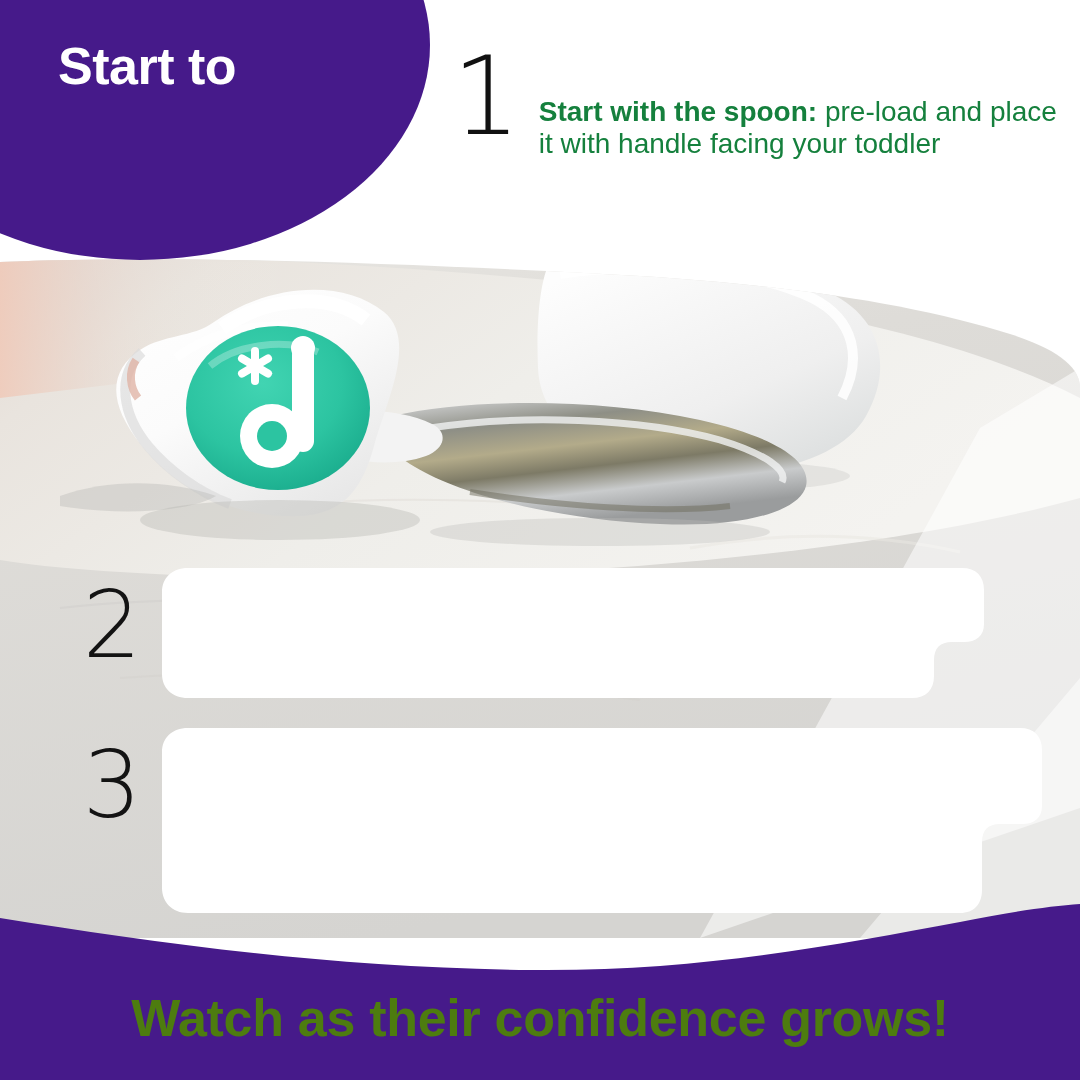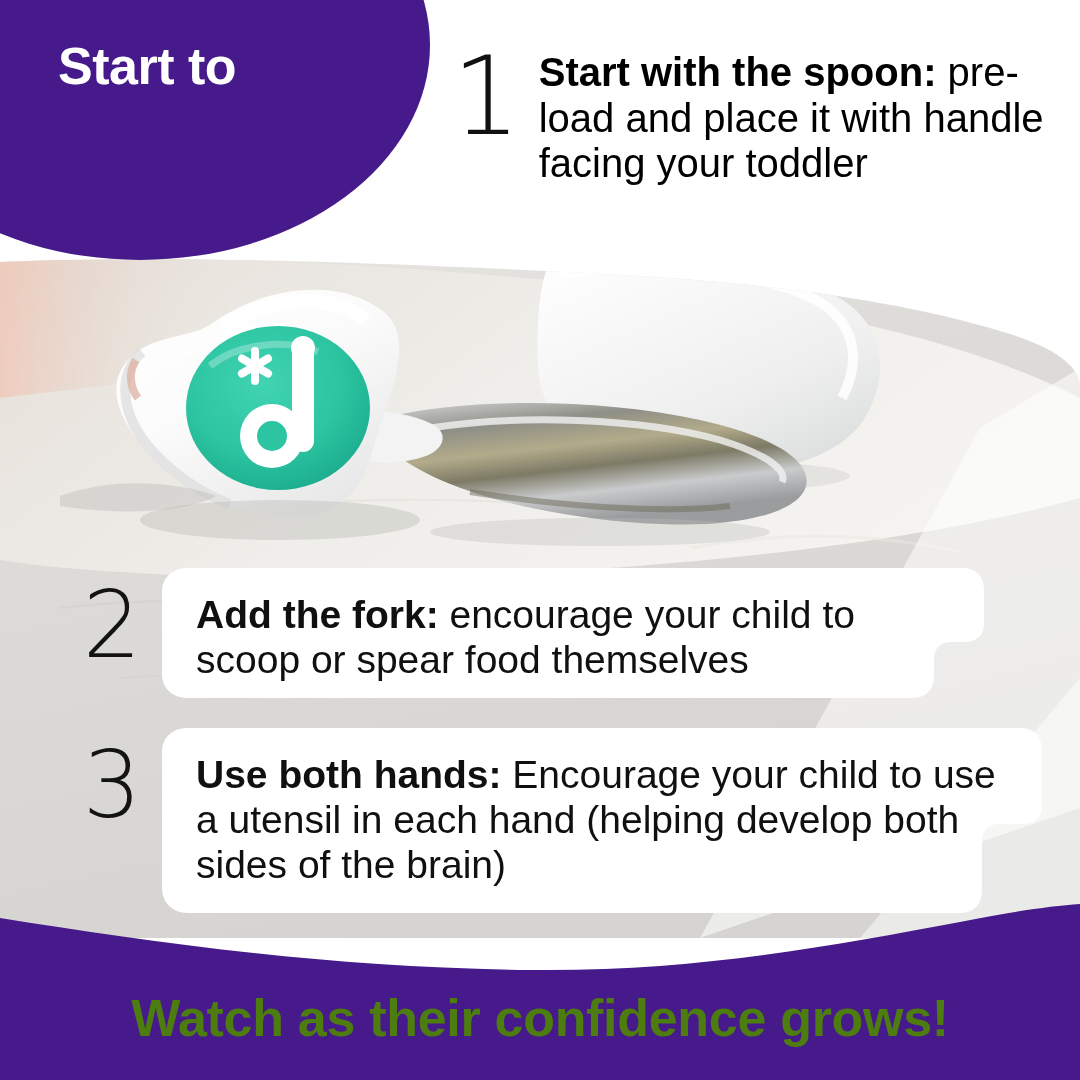--- a/index.html
+++ b/index.html
@@ -64,24 +64,25 @@
   .step1 .num {
     font-size: 108px;
     line-height: 0.98;
     color: #111111;
     font-weight: 300;
     margin-right: 18px;
     margin-top: 2px;
     font-family: "DejaVu Sans", sans-serif;
   }
   .step1 .body {
-    font-size: 40px;
+    font-size: 28px;
     line-height: 1.14;
-    color: #000000;
+    color: #15803d;
     padding-top: 8px;
+    margin-top: 46px;
   }
   .step1 .body b { font-weight: bold; }
 
   
   .step-row {
     position: absolute;
     z-index: 7;
     display: flex;
     align-items: flex-start;
   }
@@ -274,37 +275,31 @@
   </div>
 
   <div class="step-row" id="step2">
     <div class="num">2</div>
     <div class="card-wrap">
       <svg class="card-svg" width="830" height="130" viewBox="0 0 830 130" xmlns="http://www.w3.org/2000/svg" aria-hidden="true">
         <path d="M26,0 L800,0 C814,0 822,8 822,22 L822,56 C822,68 814,74 802,74
                  L790,74 C778,74 772,80 772,92 L772,108 C772,122 764,130 750,130
                  L26,130 C10,130 0,120 0,106 L0,24 C0,10 10,0 26,0 Z" fill="#ffffff"></path>
       </svg>
-      <div class="card-text">
-        <b>Add the fork:</b><span> encourage your child to scoop or spear food themselves</span>
-      </div>
     </div>
   </div>
 
   <div class="step-row" id="step3">
     <div class="num">3</div>
     <div class="card-wrap">
       <svg class="card-svg" width="890" height="185" viewBox="0 0 890 185" xmlns="http://www.w3.org/2000/svg" aria-hidden="true">
         <path d="M26,0 L858,0 C872,0 880,8 880,22 L880,78 C880,90 872,96 860,96
                  L838,96 C826,96 820,102 820,114 L820,162 C820,176 812,185 798,185
                  L26,185 C10,185 0,174 0,160 L0,24 C0,10 10,0 26,0 Z" fill="#ffffff"></path>
       </svg>
-      <div class="card-text">
-        <b>Use both hands:</b><span> Encourage your child to use a utensil in each hand (helping develop both sides of the brain)</span>
-      </div>
     </div>
   </div>
 
   <div class="banner">
     <svg class="banner-svg" width="1080" height="180" viewBox="0 0 1080 180" xmlns="http://www.w3.org/2000/svg" aria-hidden="true">
       <path d="M0,18 C150,42 330,68 530,70 C700,72 840,44 960,22 C1010,12 1050,6 1080,4
                L1080,180 L0,180 Z" fill="#461a8a"></path>
     </svg>
     <div class="banner-text">Watch as their confidence grows!</div>
   </div>

